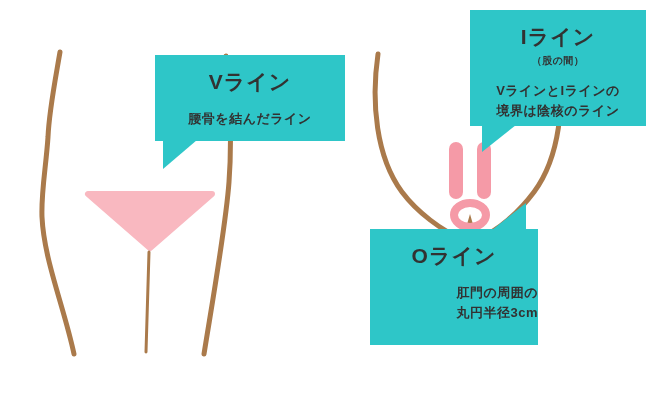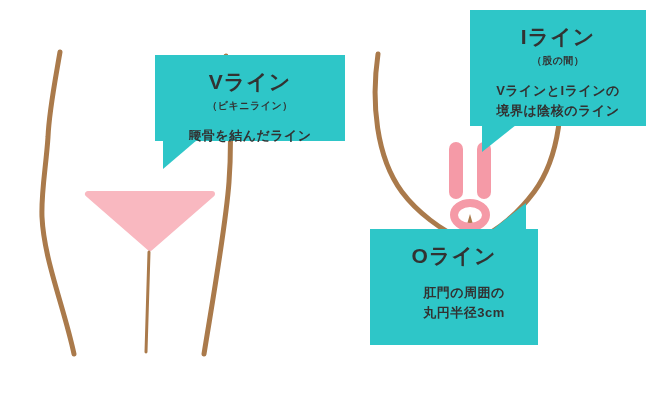--- a/index.html
+++ b/index.html
@@ -28,21 +28,21 @@
   .c-body  { font-size:13px; line-height:1.5; margin-top:13px; letter-spacing:0.5px; }
 
   .callout-v { left:155px; top:55px;  width:190px; height:86px; }
   .callout-v .tail { left:8px; width:34px; height:29px; }
 
   .callout-i { left:470px; top:10px;  width:176px; height:116px; }
   .callout-i .tail { left:12px; width:34px; height:27px; }
 
   .callout-o { left:330px; top:229px; width:168px; height:116px;margin-left:40px; }
   .callout-o .tail { right:12px; width:34px; height:27px; }
-  .callout-o .c-body { text-align:center; padding-left:20px; }
+  .callout-o .c-body { text-align:right; padding-left:20px; }
 </style>
 </head>
 <body>
 
 <div class="canvas">
 
   <svg class="figure fig-left" width="220" height="325" viewBox="0 0 220 325">
     <path class="outline" d="M 32 10 C 26 45 21 70 20 95 C 18 125 13 150 14 175 C 16 218 36 265 46 312"></path>
     <path class="outline" d="M 198 14 C 202 55 204 100 201 140 C 198 182 186 250 176 312"></path>
     <path class="tri" d="M 60 152 L 184 152 L 122 206 Z"></path>
@@ -54,21 +54,20 @@
     <path class="outline" d="M 200 12 C 207 60 202 115 176 150 C 161 170 140 189 121 196"></path>
     <path class="outline" d="M 103 196 C 107 192 110 188 112 181 C 114 188 117 192 121 196"></path>
     <rect class="bar" x="91" y="100" width="14" height="57" rx="7"></rect>
     <rect class="bar" x="119" y="100" width="14" height="57" rx="7"></rect>
     <ellipse class="ring" cx="112" cy="173" rx="16" ry="12"></ellipse>
   </svg>
 
   <div class="callout callout-v">
     <div class="tail tail-down"></div>
     <div class="c-title">Vライン</div>
-    <div class="c-sub">（ビキニライン）</div>
     <div class="c-body">腰骨を結んだライン</div>
   </div>
 
   <div class="callout callout-i">
     <div class="tail tail-down"></div>
     <div class="c-title">Iライン</div>
     <div class="c-sub">（股の間）</div>
     <div class="c-body">
       <div>VラインとIラインの</div>
       <div>境界は陰核のライン</div>

